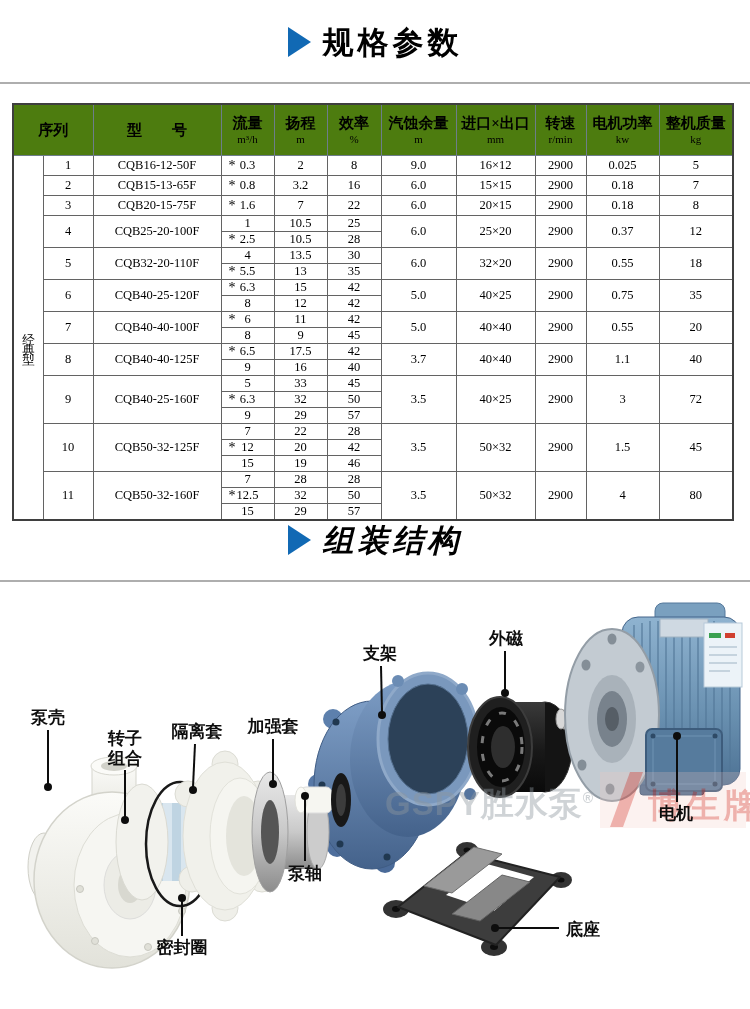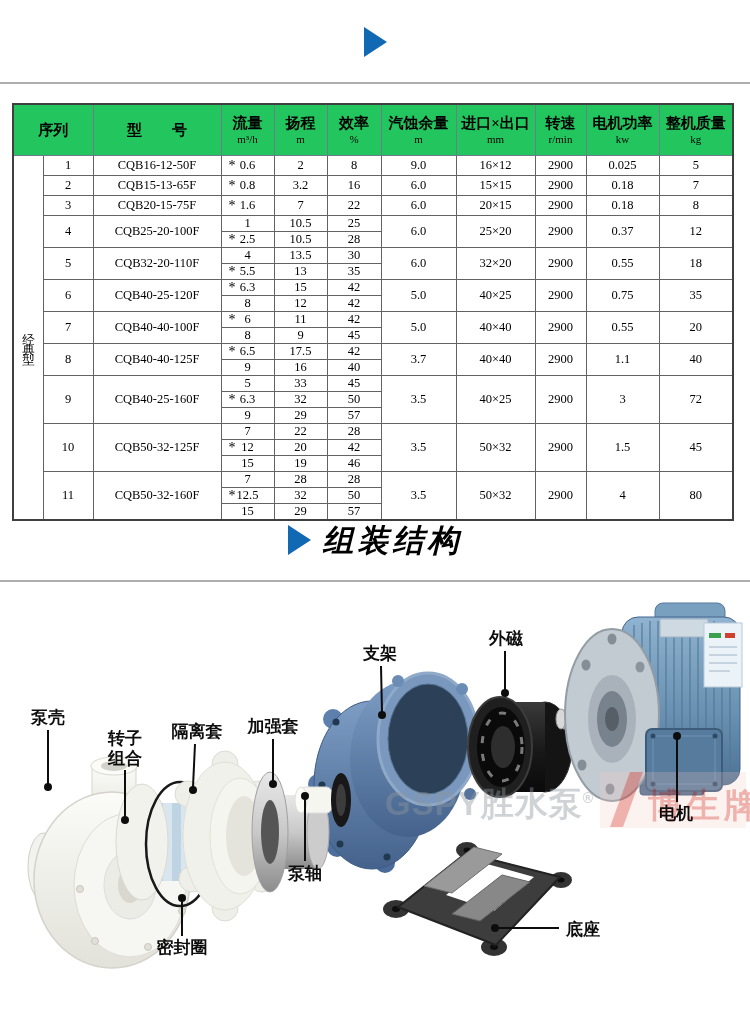--- a/index.html
+++ b/index.html
@@ -19,21 +19,21 @@
     font-size:31px;font-weight:700;color:#000;letter-spacing:4px;line-height:1;
   }
   .rule{position:absolute;left:0;width:750px;height:0;border-top:2px solid #aeaeae;}
 
   table.spec{
     position:absolute;left:12px;top:103px;width:722px;border-collapse:collapse;
     table-layout:fixed;font-family:"Liberation Serif","DejaVu Serif",serif;
     border:2px solid #3f3f3f;
   }
   table.spec th{
-    background:#22c55e;border:1px solid #6d7d8a;padding:0;vertical-align:middle;
+    background:#4d7c0f;border:1px solid #6d7d8a;padding:0;vertical-align:middle;
     font-size:15px;font-weight:700;color:#000;height:50px;line-height:1.25;
   }
   table.spec th .unit{font-size:11px;font-weight:400;font-family:"Liberation Serif",serif;}
   table.spec td{
     border:1px solid #636363;text-align:center;vertical-align:middle;
     font-size:12.5px;color:#000;padding:0;line-height:1;
   }
   tr.tall td{height:19px;}
   tr.sub td{height:15px;}
   td.classic{
@@ -47,20 +47,21 @@
   }
   #diagram{position:absolute;left:0;top:589px;}
   .lbl{font-family:"Liberation Sans","DejaVu Sans",sans-serif;font-weight:700;font-size:17px;fill:#0d0d0d;}
   .leader{stroke:#0d0d0d;stroke-width:2;}
 </style>
 </head>
 <body>
 
 <div class="section-title" style="top:20px;height:44px;">
   <span class="arrow"></span>
+  <span class="txt">规格参数</span>
 </div>
 <div class="rule" style="top:82px;"></div>
 
 <table class="spec">
   <colgroup>
     <col style="width:30px">
       <col style="width:50px">
       <col style="width:128px">
     <col style="width:53px">
       <col style="width:53px">
@@ -111,21 +112,21 @@
           <div>整机质量</div>
           <div class="unit">kg</div>
         </th>
     </tr>
   </thead>
   <tbody>
       <tr class="tall">
         <td rowspan="22" class="classic">经典型</td>
         <td>1</td>
         <td>CQB16-12-50F</td>
-        <td class="flow"><span class="star">*</span><span>0.6</span></td>
+        <td class="flow"><span class="star">*</span><span>0.3</span></td>
         <td>2</td>
         <td>8</td>
         <td>9.0</td>
         <td>16×12</td>
         <td>2900</td>
         <td>0.025</td>
         <td>5</td>
       </tr>
       <tr class="tall">
         <td>2</td>

